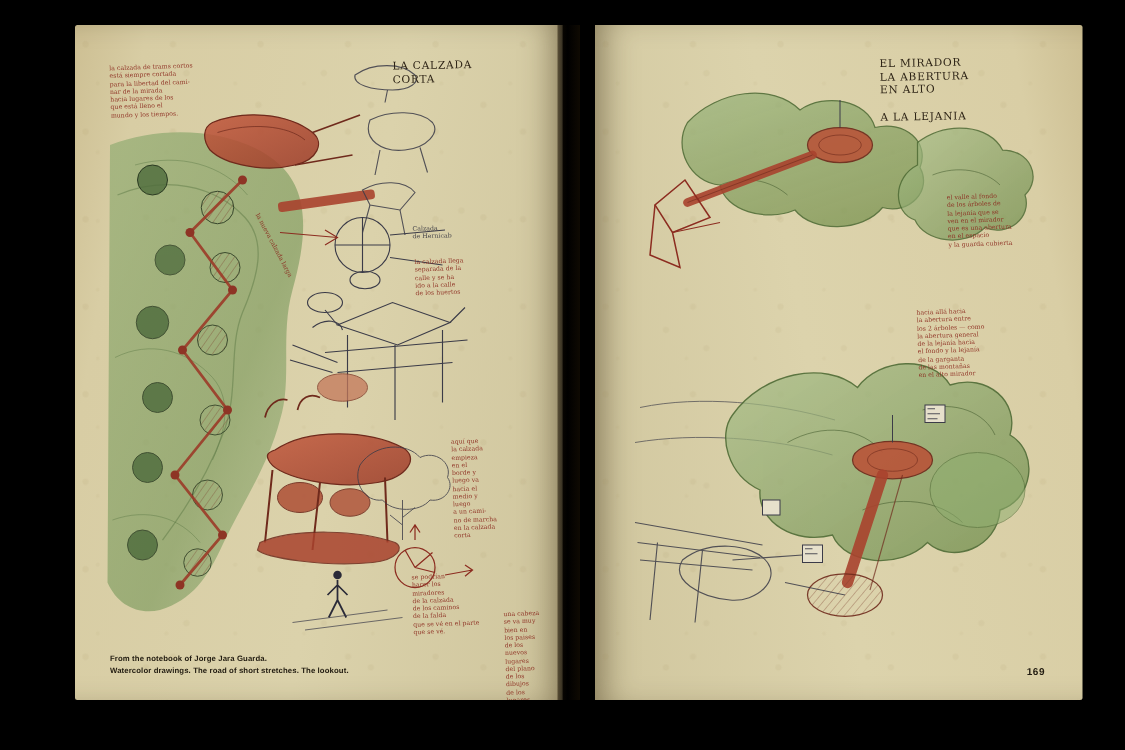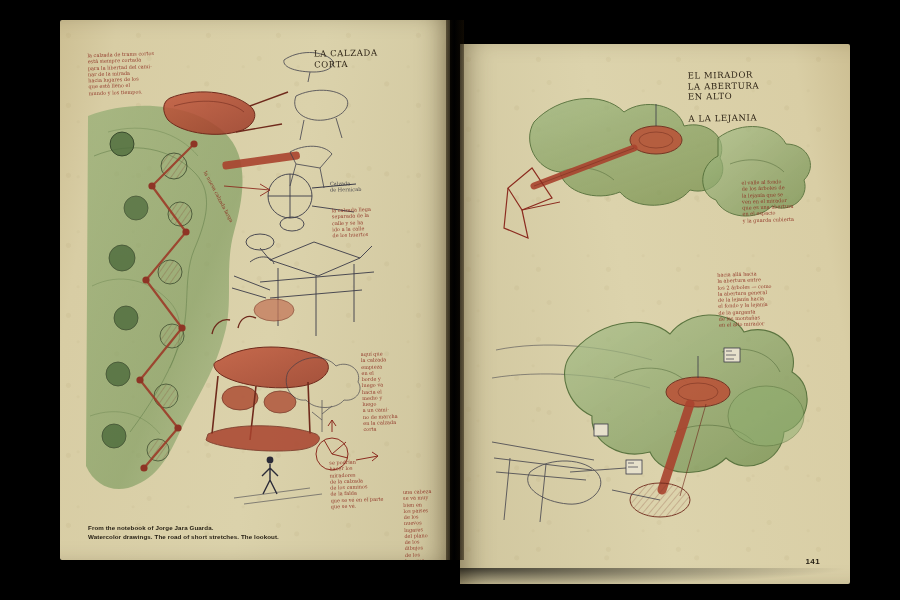--- a/index.html
+++ b/index.html
@@ -39,26 +39,25 @@
     overflow: hidden;
   }
   .page.left {
     left: 0;
     background: linear-gradient(100deg, #cdbf93 0%, #d8cda4 12%, #dbd2ab 55%, #cfc59d 100%);
     box-shadow: inset -18px 0 26px -12px rgba(60,45,20,.55),
                 0 6px 16px rgba(0,0,0,.6);
     border-radius: 2px 0 0 2px;
   }
   .page.right {
-    left: 400px;
+    left: 416px;
     background: linear-gradient(260deg, #cdbf93 0%, #d9cea5 12%, #dcd3ac 55%, #d0c69e 100%);
     box-shadow: inset 18px 0 26px -12px rgba(60,45,20,.5),
                 0 6px 16px rgba(0,0,0,.6);
     border-radius: 0 2px 2px 0;
-    margin-top: 24px;
   }
   .gutter {
     position: absolute;
     left: 386px;
     top: 0;
     width: 18px;
     height: 540px;
     background: linear-gradient(90deg, rgba(30,20,5,.55), rgba(0,0,0,.85) 45%, rgba(30,20,5,.5));
   }
   .page-edge-shadow {
@@ -433,20 +432,20 @@
       <div class="scribble" style="left:258px; top:226px; width:98px;">hacia allá hacia
 la abertura entre
 los 2 árboles — como
 la abertura general
 de la lejanía hacia
 el fondo y la lejanía
 de la garganta
 de las montañas
 en el alto mirador</div>
 
-      <div class="folio">141</div>
+      <div class="folio">169</div>
     </div>
 
     <div class="gutter"></div>
     <div class="page-edge-shadow"></div>
   </div>
 
 </div>
 
 </body></html>

